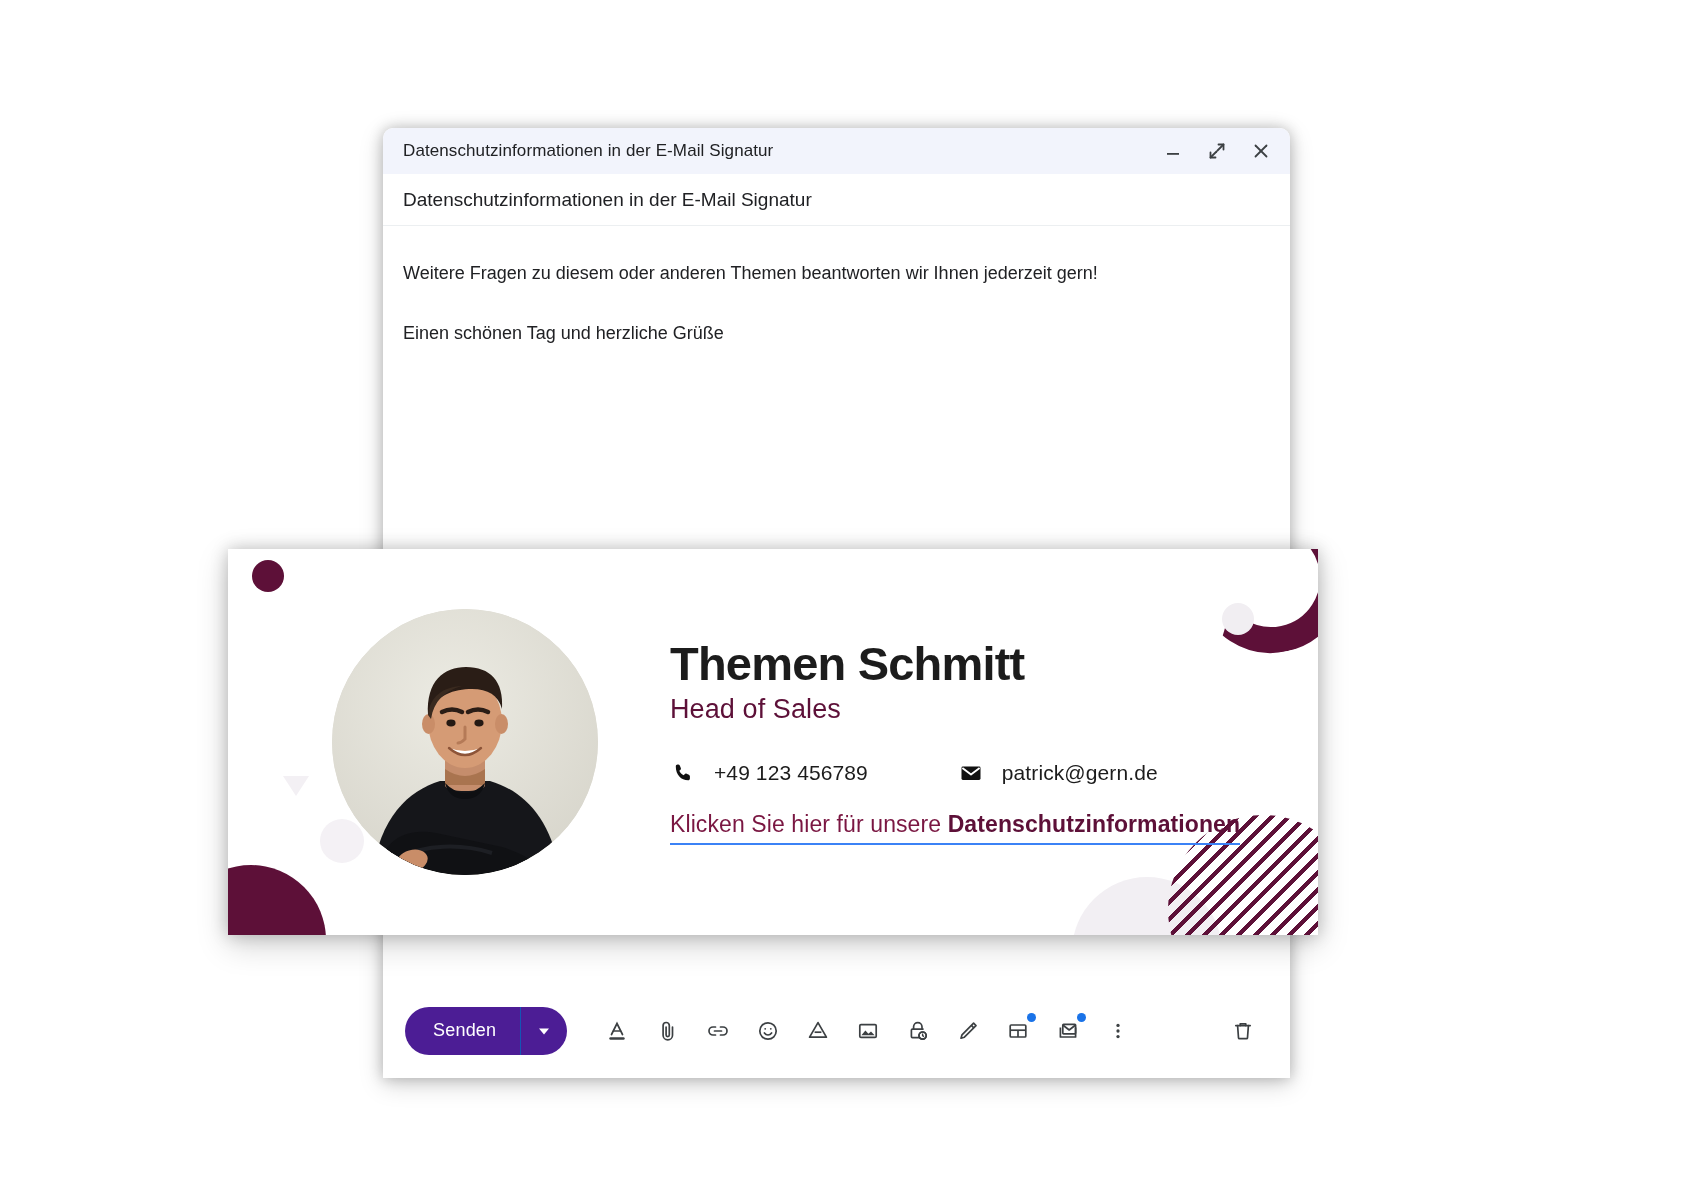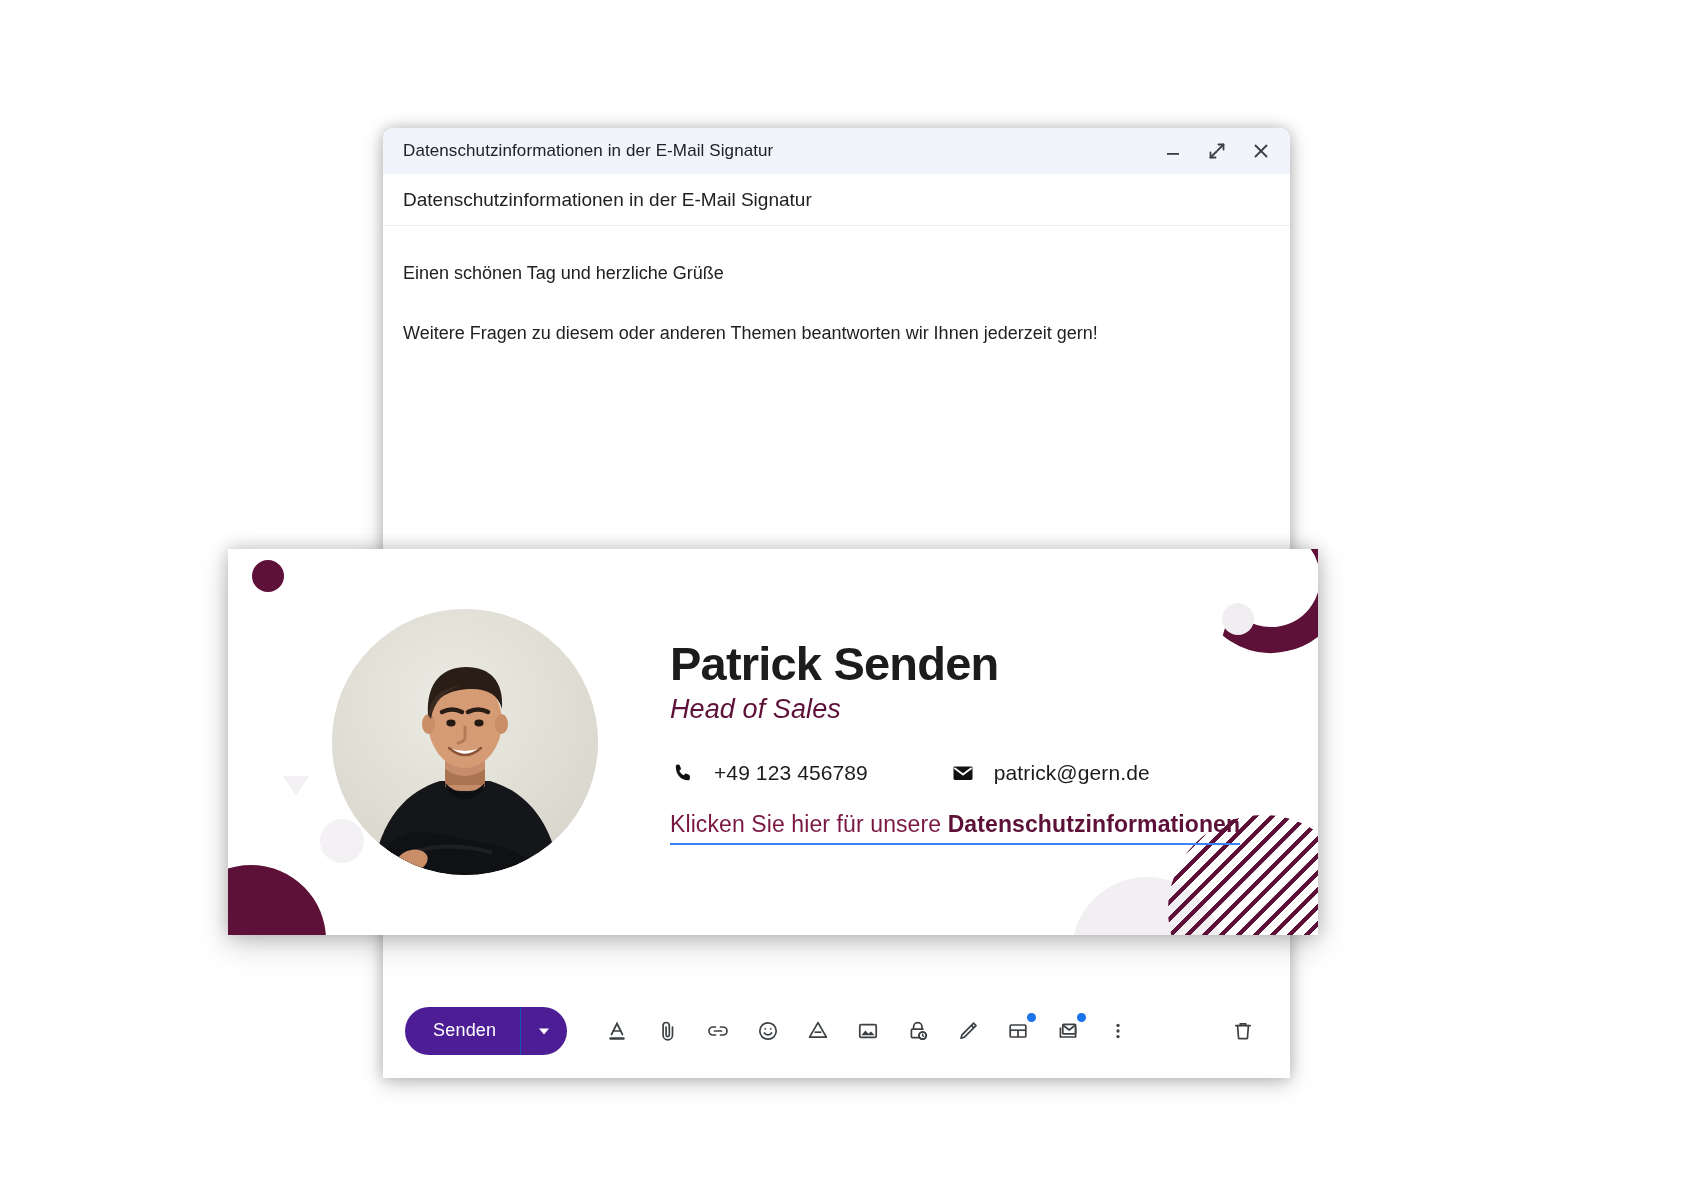--- a/index.html
+++ b/index.html
@@ -164,24 +164,24 @@
     background: #dedcd3; position: relative;
   }
   .avatar-wrap svg { display: block; width: 100%; height: 100%; }
   .sig-text { margin-left: 72px; }
   .sig-name {
     font-size: 47px; font-weight: 700; color: #1c1c1c;
     letter-spacing: -0.8px; line-height: 1.05;
   }
   .sig-role {
     font-size: 27px; color: #5d1038; margin-top: 5px;
-    letter-spacing: .1px; font-weight: 400; font-style: italic;
+    letter-spacing: .1px; font-weight: 400;
   }
   .sig-contact {
-    display: flex; align-items: center; margin-top: 36px; gap: 0; text-align: center;
+    display: flex; align-items: center; margin-top: 36px; gap: 8px; text-align: center;
   }
   .contact-item { display: flex; align-items: center; }
   .contact-item + .contact-item { margin-left: 82px; }
   .contact-icon {
     width: 26px; display:flex; align-items:center; justify-content:center;
     color: #111;
   }
   .contact-text {
     font-size: 21px; color: #1c1c1c; margin-left: 18px; letter-spacing: .1px;
   }
@@ -225,22 +225,22 @@
         </div>
       </div>
     </div>
 
 
     <div class="field-subject-row">
       <span class="field-subject">Datenschutzinformationen in der E-Mail Signatur</span>
     </div>
 
     <div class="body-area">
+      <div class="body-line">Weitere Fragen zu diesem oder anderen Themen beantworten wir Ihnen jederzeit gern!</div>
       <div class="body-line">Einen schönen Tag und herzliche Grüße</div>
-      <div class="body-line">Weitere Fragen zu diesem oder anderen Themen beantworten wir Ihnen jederzeit gern!</div>
     </div>
 
     <div class="toolbar">
       <div class="send-group">
         <div class="send-label">Senden</div>
         <div class="send-divider"></div>
         <div class="send-caret">
           <svg width="16" height="16" viewBox="0 0 16 16">
               <path d="M3 5.5h10L8 11.5z" fill="#fff"></path>
             </svg>
@@ -402,21 +402,21 @@
             <path d="M113 174 q20 20 40 0 q-4 16 -20 16 q-16 0 -20 -16 z" fill="#0e0f12"></path>
 
             <path d="M44 266 C50 232 72 218 104 224 L170 238 C196 246 210 258 214 266 Z" fill="#101114"></path>
             <path d="M70 248 C92 236 128 234 160 244" stroke="#1d1f24" stroke-width="4" fill="none"></path>
             <ellipse cx="80" cy="252" rx="16" ry="11" fill="#c98d68" transform="rotate(-16 80 252)"></ellipse>
           </g>
         </svg>
       </div>
 
       <div class="sig-text">
-        <div class="sig-name">Patrick Senden</div>
+        <div class="sig-name">Themen Schmitt</div>
         <div class="sig-role">Head of Sales</div>
 
         <div class="sig-contact">
           <div class="contact-item">
             <span class="contact-icon">
               <svg width="22" height="22" viewBox="0 0 22 22" fill="currentColor">
                 <path d="M6.2 2.6c.7 0 1.3.4 1.6 1l1 2.3c.3.7.1 1.5-.5 2l-1 .8c.9 2 2.5 3.6 4.5 4.5l.8-1c.5-.6 1.3-.8 2-.5l2.3 1c.6.3 1 .9 1 1.6v2.1c0 1-.8 1.8-1.8 1.8C9.2 18.2 3.8 12.8 3.8 4.4c0-1 .8-1.8 1.8-1.8h.6z"></path>
               </svg>
             </span>
             <span class="contact-text">+49 123 456789</span>

